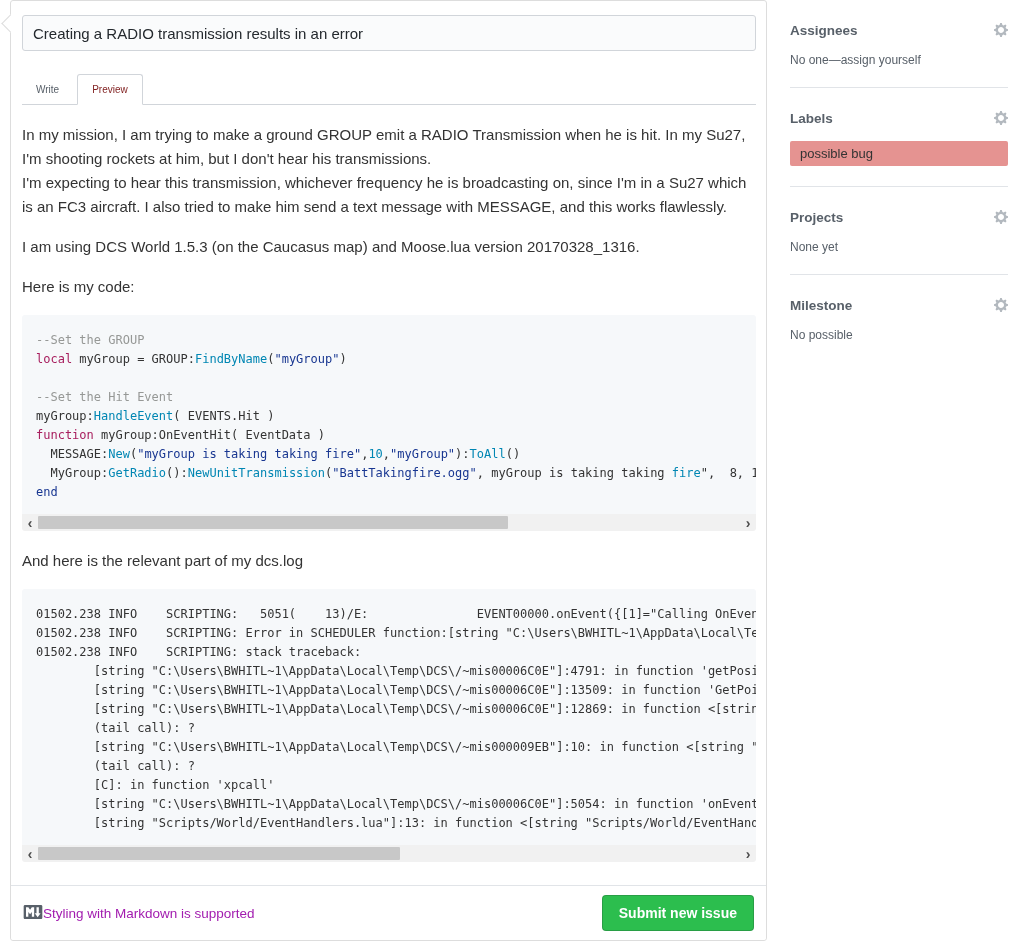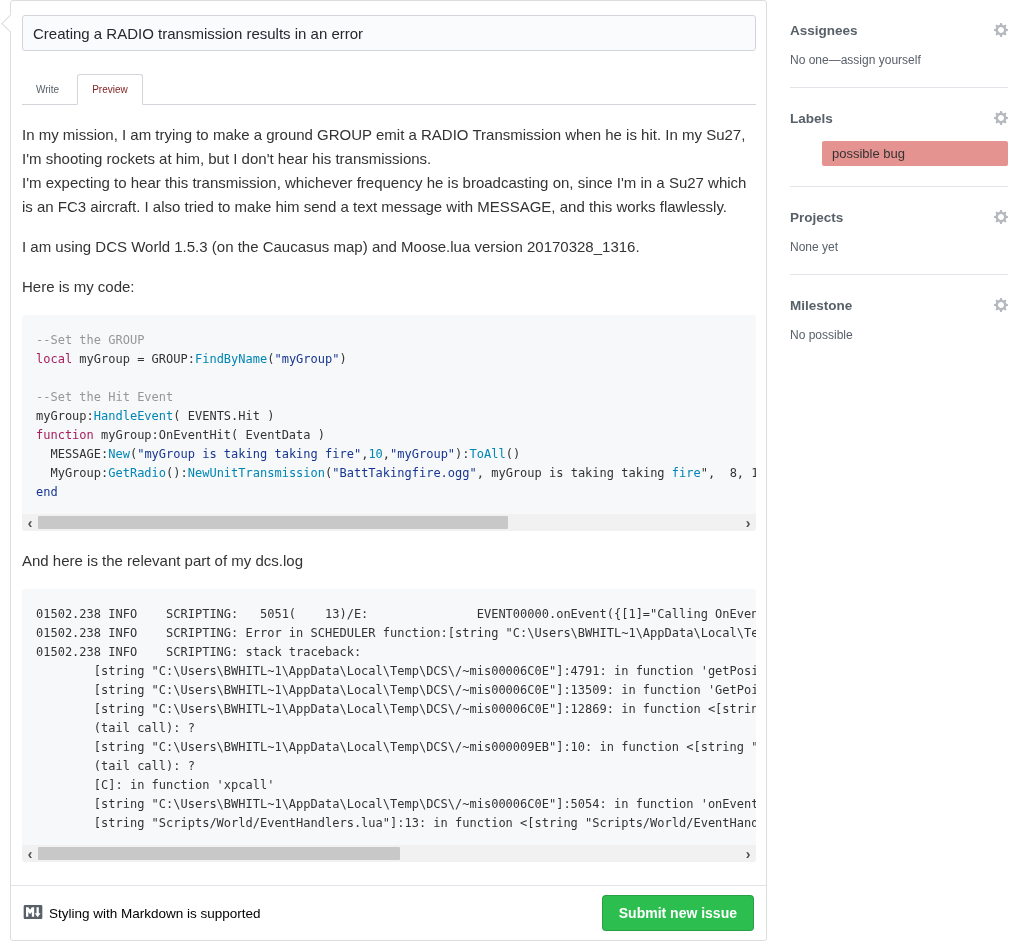--- a/index.html
+++ b/index.html
@@ -58,38 +58,38 @@
     user-select:none;cursor:pointer;flex:0 0 auto;font-weight:bold;
   }
   .hscroll-track{flex:1;height:100%;position:relative;}
   .hscroll-thumb{position:absolute;left:0;top:2px;height:13px;background:#c8c8c8;border-radius:1px;}
   
   .form-footer{
     position:absolute;left:0;bottom:0;width:100%;height:55px;box-sizing:border-box;
     border-top:1px solid #e1e4e8;display:flex;align-items:center;
     justify-content:space-between;padding:0 12px;background:#fff;border-radius:0 0 3px 3px;
   }
-  .md-note{display:flex;align-items:center;gap:6px;color:#000000;font-size:13.5px;cursor:pointer;}
+  .md-note{display:flex;align-items:center;color:#a21caf;font-size:13.5px;cursor:pointer;}
   .submit-btn{
     border:1px solid rgba(27,31,35,0.2);border-radius:4px;color:#fff;font-weight:bold;
     font-size:14px;padding:9px 16px;cursor:pointer;font-family:"Liberation Sans",sans-serif;text-align:right;
   }
   
   .sidebar{position:absolute;left:790px;top:0;width:218px;}
   .side-section{border-bottom:1px solid #e1e4e8;padding:22px 0 20px 0;}
   .side-section:last-child{border-bottom:none;}
   .side-heading{
     display:flex;align-items:center;justify-content:space-between;
     font-size:13.5px;font-weight:bold;color:#586069;gap:29px;
   }
   .gear{cursor:pointer;display:inline-flex;}
   .side-body{margin-top:15px;font-size:12px;color:#586069;}
   .label-chip{
     margin-top:15px;height:25px;line-height:25px;padding-left:10px;
-    font-size:13px;color:#333;border-radius:2px;margin-left:32px;
+    font-size:13px;color:#333;border-radius:2px;
   }
 </style>
 </head>
 <body>
 
 <div class="main-box">
   <div class="caret-notch"></div>
 
   <input class="title-input" type="text" value="Creating a RADIO transmission results in an error" style="">
 

